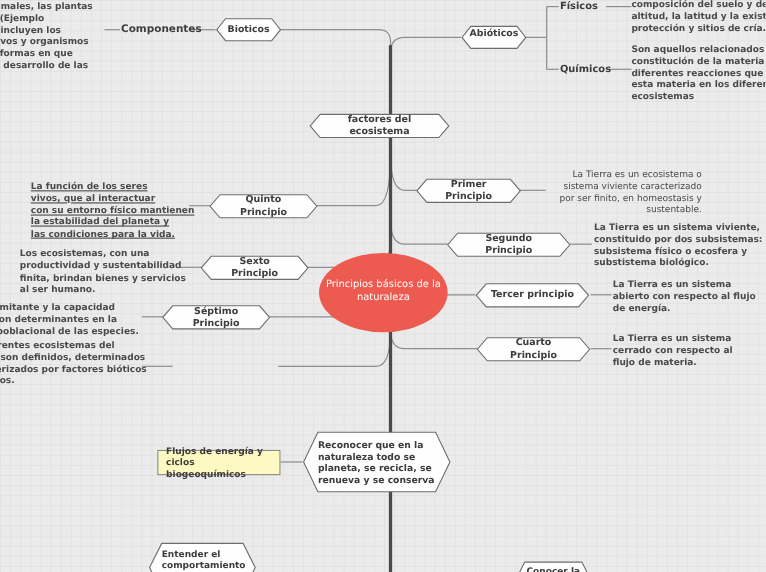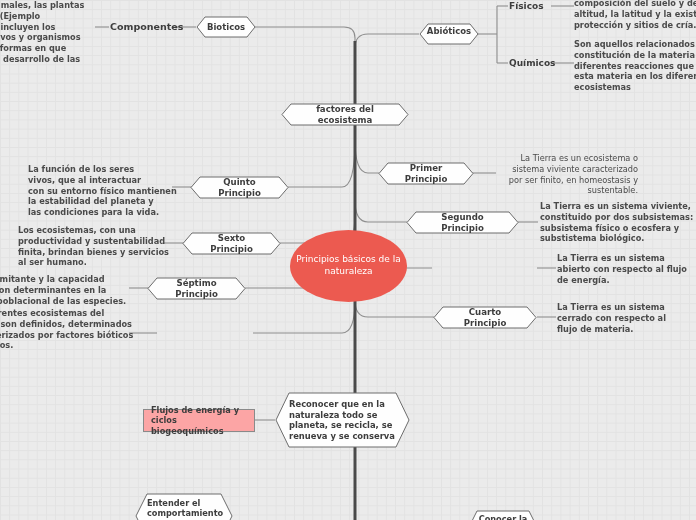--- a/index.html
+++ b/index.html
@@ -55,21 +55,21 @@
     box-sizing: border-box;
   }
   .hexwrap .lbl.left {
     justify-content: flex-start;
     text-align: left;
   }
 
   .rectnode {
     position: absolute;
     box-sizing: border-box;
-    background: #fca5a5;
+    background: #fef9c3;
     border: 1px solid #8a8a8a;
     color: #3d3d3d;
     font-weight: bold;
     display: flex;
     align-items: center;
     line-height: 1.3;
     padding: 4px 7px;
   }
 
   .plain {
@@ -223,41 +223,47 @@
     <svg width="113" height="23">
         <polygon points="10,1 103,1 112,11.5 103,22 10,22 1,11.5" fill="#fefefe" stroke="#6d6d6d" stroke-width="1"></polygon>
       </svg>
     <div class="lbl">Segundo Principio</div>
   </div>
   <div class="desc bold" style="left:540px; top:201px; width:152px; font-size:8.2px; white-space:pre;">La Tierra es un sistema viviente,
 constituido por dos subsistemas:
 subsistema físico o ecosfera y
 substistema biológico.</div>
 
+  <div class="hexwrap" style="left:432px; top:257px; width:104px; height:23px; font-size:8.6px;">
+    <svg width="104" height="23">
+        <polygon points="10,1 94,1 103,11.5 94,22 10,22 1,11.5" fill="#fefefe" stroke="#6d6d6d" stroke-width="1"></polygon>
+      </svg>
+    <div class="lbl">Tercer principio</div>
+  </div>
   <div class="desc bold" style="left:557px; top:253px; width:140px; font-size:8.2px; white-space:pre;">La Tierra es un sistema
 abierto con respecto al flujo
 de energía.</div>
 
   <div class="hexwrap" style="left:433px; top:306px; width:104px; height:23px; font-size:8.6px;">
     <svg width="104" height="23">
         <polygon points="10,1 94,1 103,11.5 94,22 10,22 1,11.5" fill="#fefefe" stroke="#6d6d6d" stroke-width="1"></polygon>
       </svg>
     <div class="lbl">Cuarto Principio</div>
   </div>
   <div class="desc bold" style="left:557px; top:302px; width:140px; font-size:8.2px; white-space:pre;">La Tierra es un sistema
 cerrado con respecto al
 flujo de materia.</div>
 
   <div class="hexwrap" style="left:190px; top:176px; width:99px; height:23px; font-size:8.6px;">
     <svg width="99" height="23">
         <polygon points="10,1 89,1 98,11.5 89,22 10,22 1,11.5" fill="#fefefe" stroke="#6d6d6d" stroke-width="1"></polygon>
       </svg>
     <div class="lbl">Quinto Principio</div>
   </div>
-  <div class="desc bold" style="left:28px; top:164px; width:150px; font-size:8.2px; white-space:pre;">La función de los seres
+  <div class="desc bold" style="left:28px; top:164px; width:150px; font-size:8.2px; white-space:pre;text-decoration:underline;">La función de los seres
 vivos, que al interactuar
 con su entorno físico mantienen
 la estabilidad del planeta y
 las condiciones para la vida.</div>
 
   <div class="hexwrap" style="left:182px; top:232px; width:99px; height:23px; font-size:8.6px;">
     <svg width="99" height="23">
         <polygon points="10,1 89,1 98,11.5 89,22 10,22 1,11.5" fill="#fefefe" stroke="#6d6d6d" stroke-width="1"></polygon>
       </svg>
     <div class="lbl">Sexto Principio</div>

